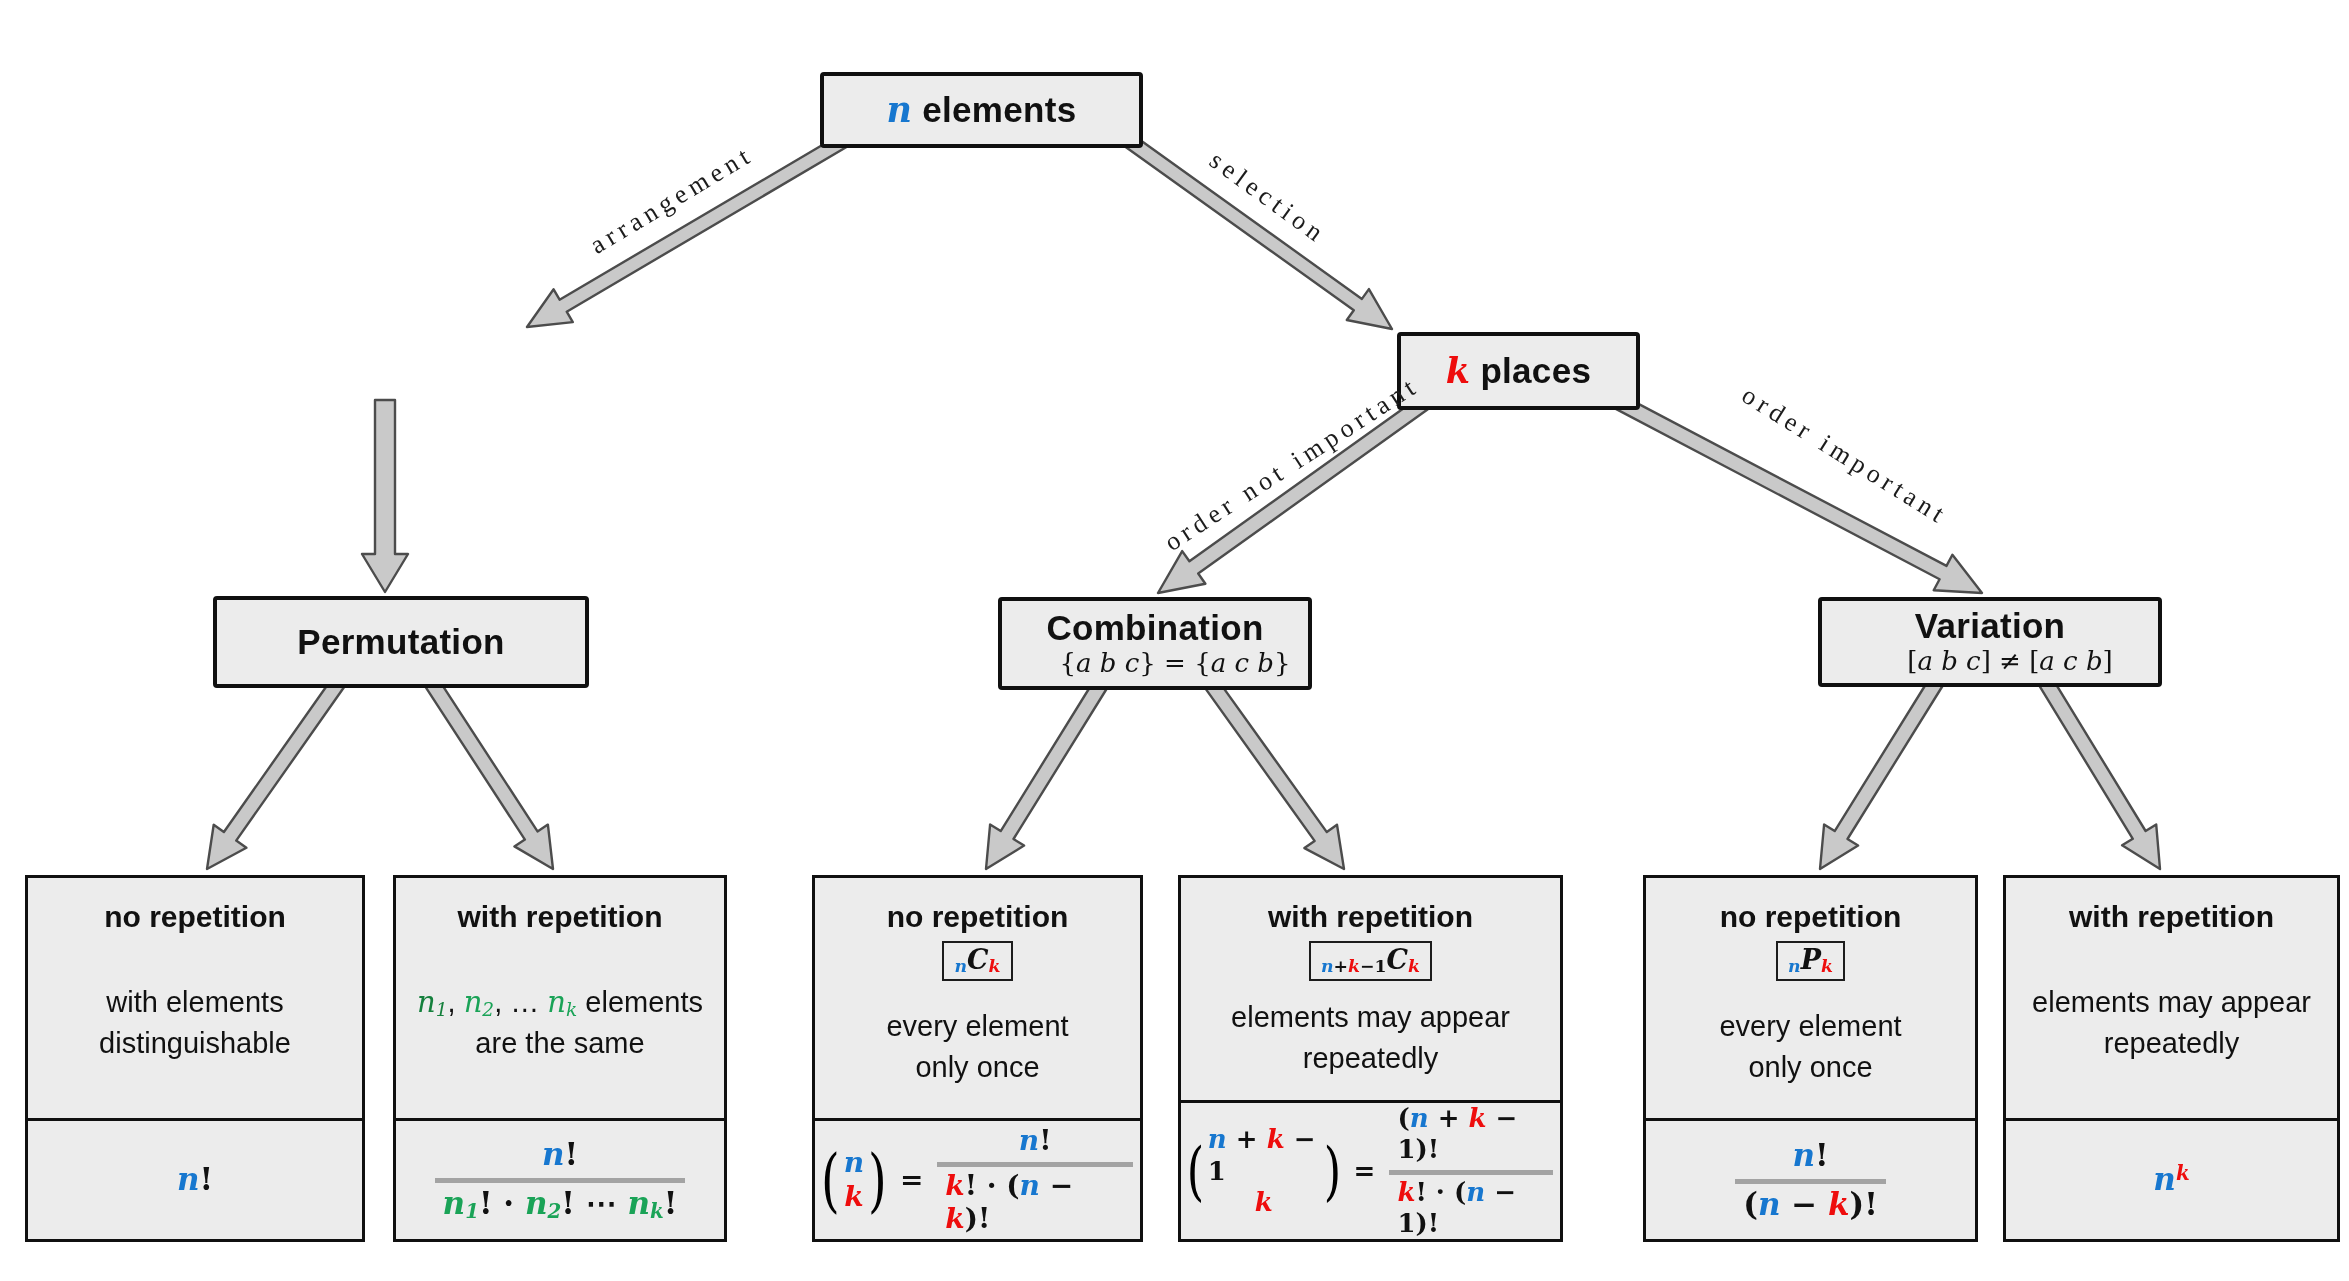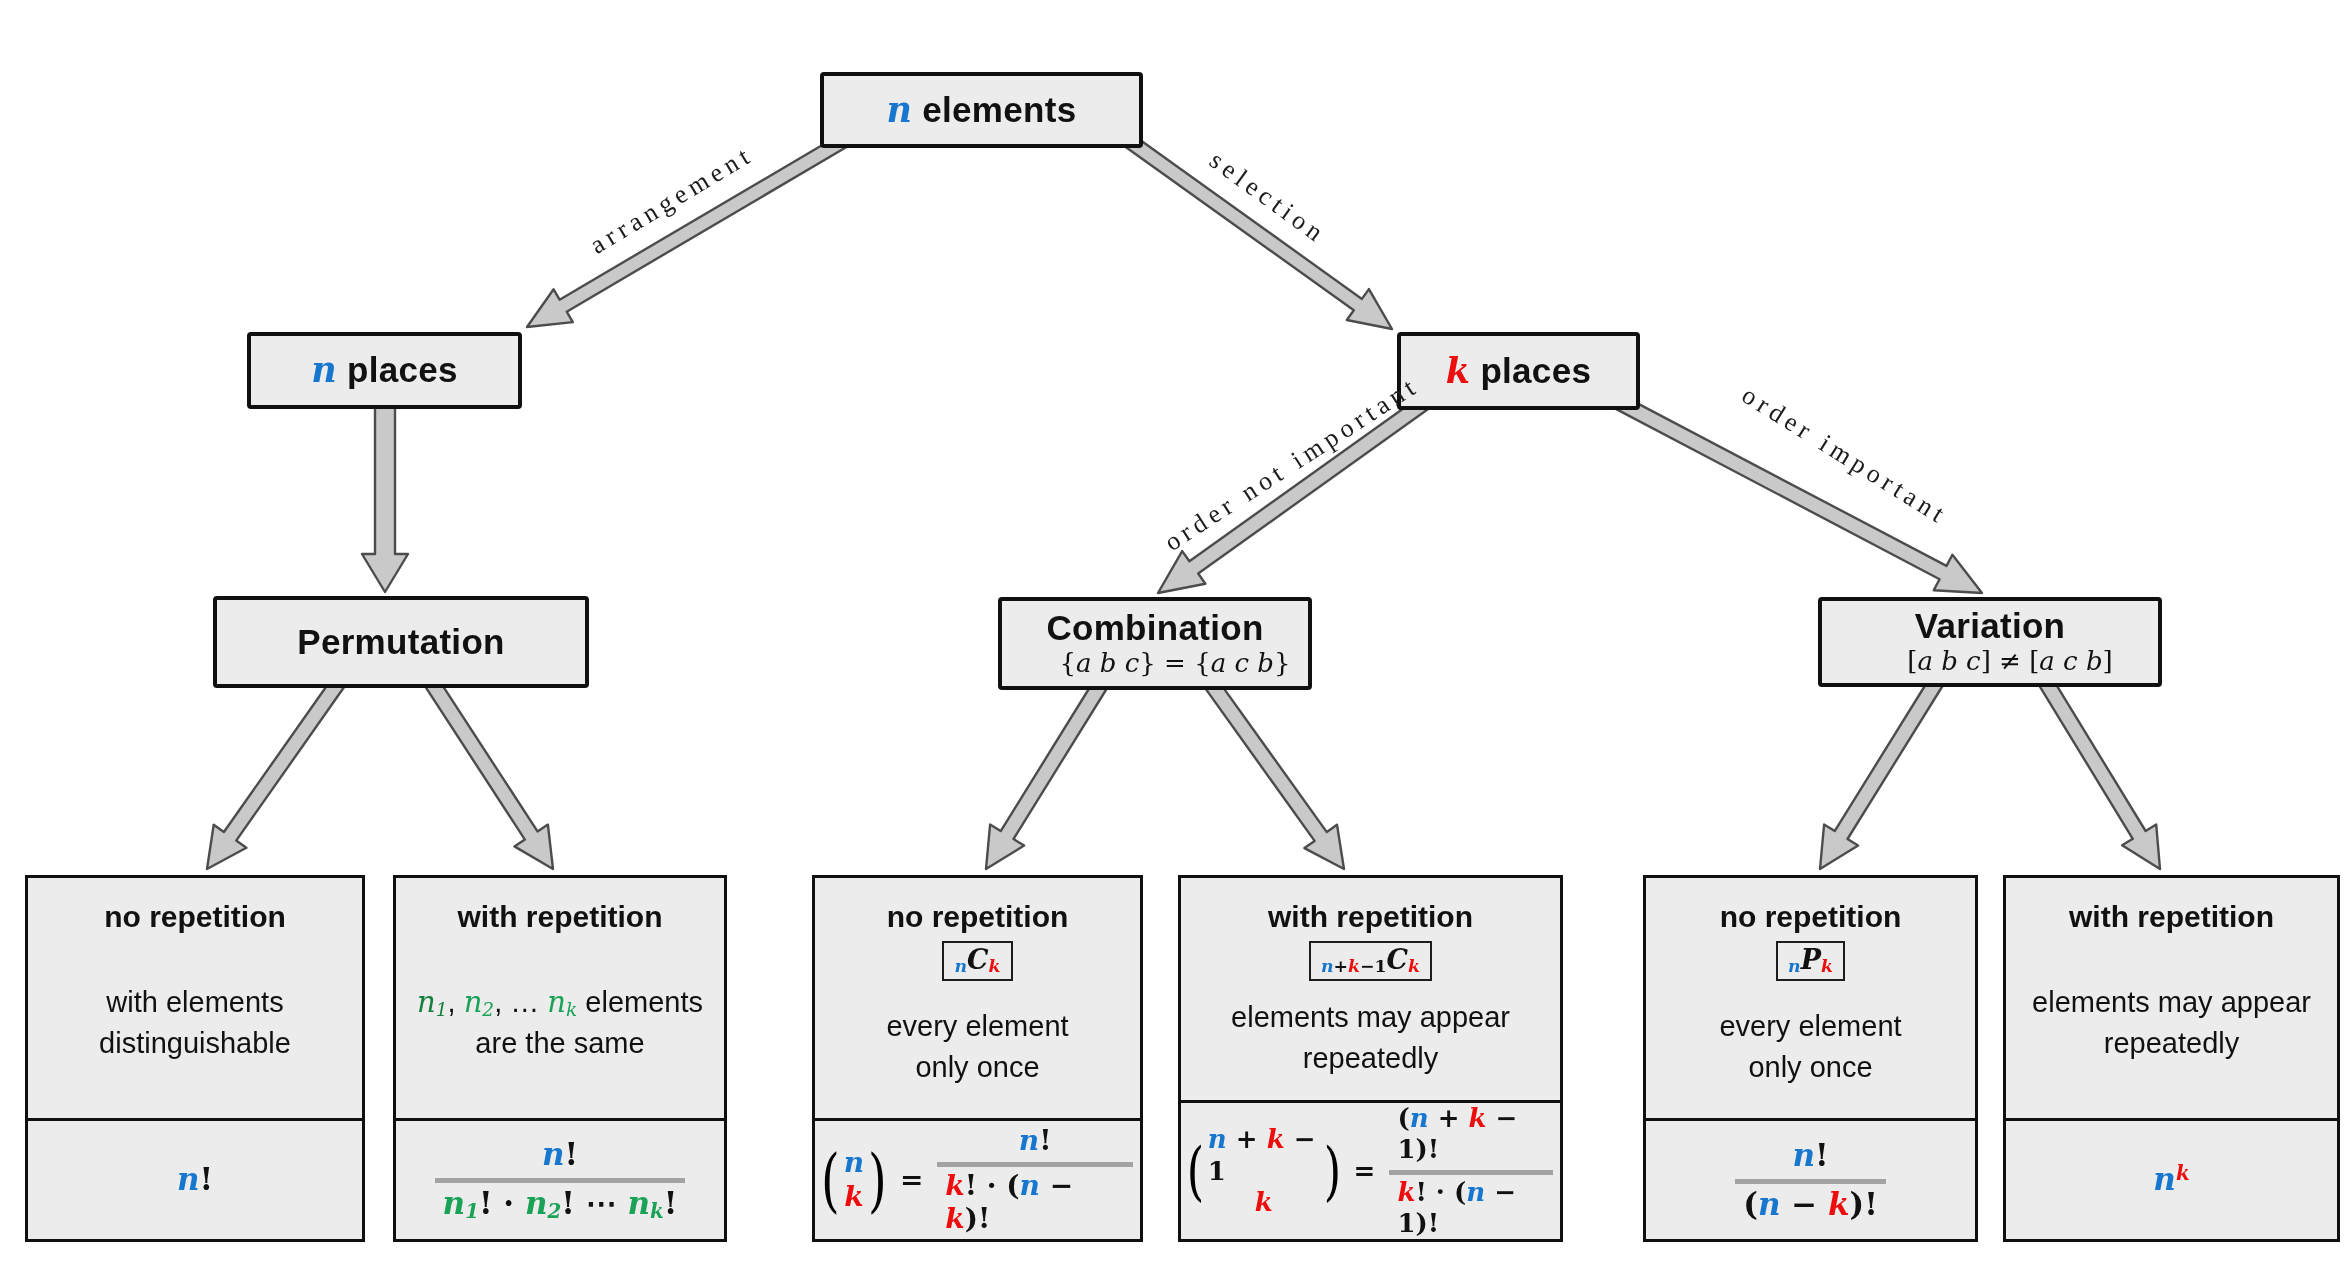--- a/index.html
+++ b/index.html
@@ -76,23 +76,20 @@
       <polygon points="423.7,684.1 524.9,839.6 514.4,846.4 553.0,869.0 547.9,824.6 537.5,831.4 436.3,675.9" fill="#c9c9c9" stroke="#4c4c4c" stroke-width="2.4" stroke-linejoin="round"></polygon>
       <polygon points="1095.6,678.0 1000.7,831.1 990.1,824.5 986.0,869.0 1024.1,845.6 1013.5,839.0 1108.4,686.0" fill="#c9c9c9" stroke="#4c4c4c" stroke-width="2.4" stroke-linejoin="round"></polygon>
       <polygon points="1203.9,686.4 1314.6,840.9 1304.4,848.1 1344.0,869.0 1337.0,824.8 1326.8,832.1 1216.1,677.6" fill="#c9c9c9" stroke="#4c4c4c" stroke-width="2.4" stroke-linejoin="round"></polygon>
       <polygon points="1931.6,675.0 1834.7,831.1 1824.1,824.5 1820.0,869.0 1858.1,845.6 1847.5,839.0 1944.4,683.0" fill="#c9c9c9" stroke="#4c4c4c" stroke-width="2.4" stroke-linejoin="round"></polygon>
       <polygon points="2037.6,682.9 2132.8,838.8 2122.1,845.3 2160.0,869.0 2156.2,824.4 2145.6,831.0 2050.4,675.1" fill="#c9c9c9" stroke="#4c4c4c" stroke-width="2.4" stroke-linejoin="round"></polygon>
     </svg>
 
   <div class="node" id="node-root">
     <span class="t"><span class="var" style="color: rgb(23, 119, 207);">n</span><span> elements</span></span>
   </div>
-  <div class="node" id="node-n_places">
-    <span class="t"><span class="var" style="color: rgb(23, 119, 207);">n</span><span> places</span></span>
-  </div>
   <div class="node" id="node-k_places">
     <span class="t"><span class="var" style="color: rgb(238, 13, 13);">k</span><span> places</span></span>
   </div>
   <div class="node" id="node-permutation">
     <span class="t"><span>Permutation</span></span>
   </div>
   <div class="node" id="node-combination">
     <span class="t"><span>Combination</span></span>
     <span class="sub"><span class="ml">{</span><span class="ml var">a b c</span><span class="ml">} = {</span><span class="ml var">a c b</span><span class="ml">}</span></span>
   </div>

